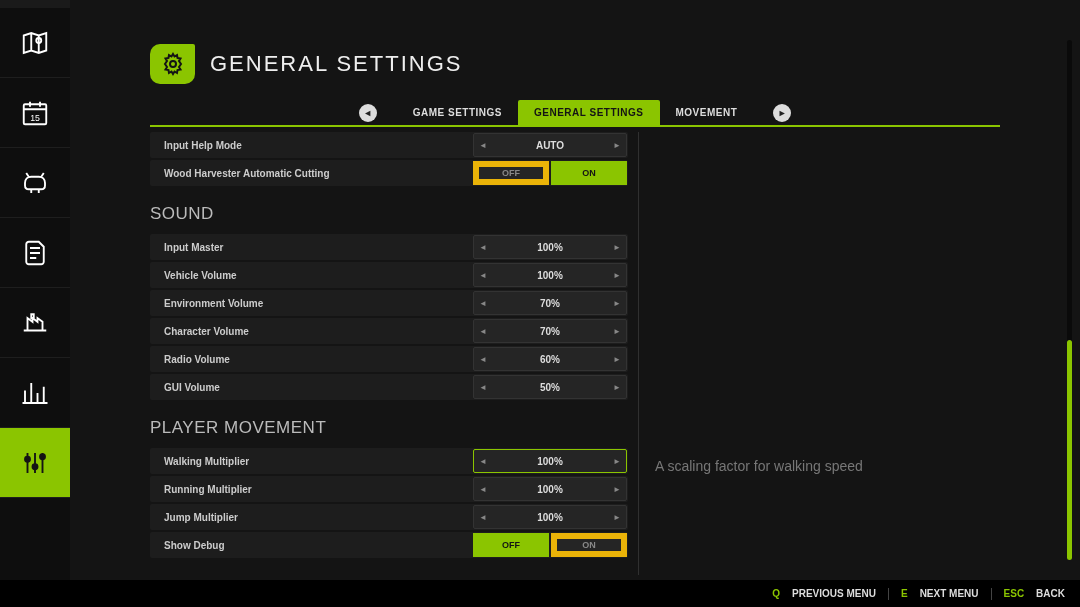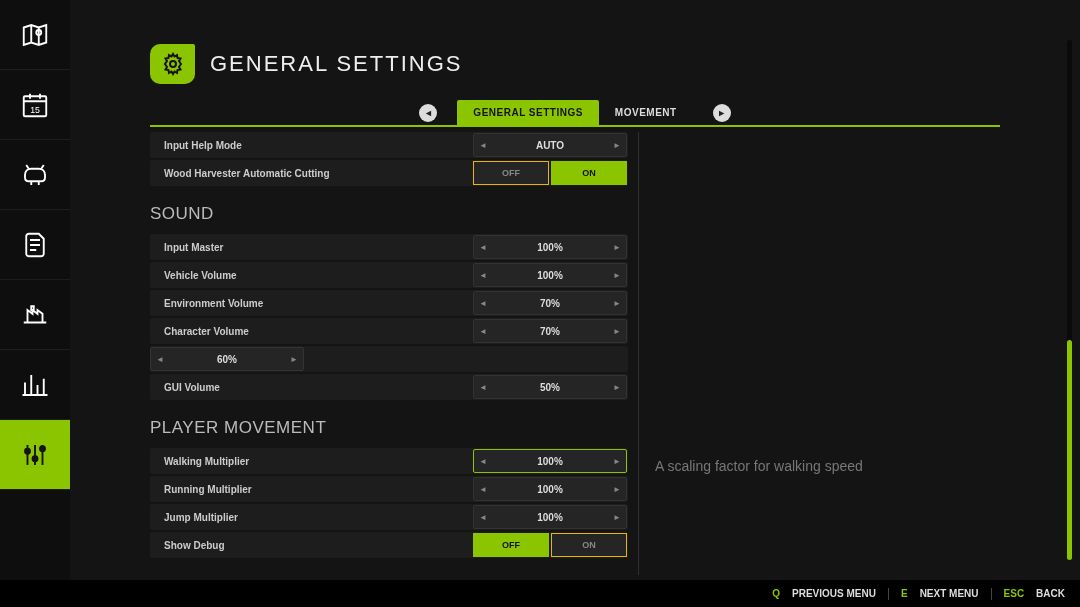--- a/index.html
+++ b/index.html
@@ -5,21 +5,21 @@
 * { margin: 0; padding: 0; box-sizing: border-box; }
 body {
   width: 1080px; height: 607px;
   background: #1a1a1a;
   font-family: Arial, sans-serif;
   color: #ddd;
   overflow: hidden;
   position: relative;
 }
 .sidebar {
-  position: absolute; left: 0; top: 0; width: 70px; height: 580px;
+  position: absolute; left: 0; top: 8px; width: 70px; height: 580px;
   background: #0e0e0e;
   display: flex; flex-direction: column;
 }
 .sidebar-item {
   width: 70px; height: 70px;
   display: flex; align-items: center; justify-content: center;
   border-bottom: 1px solid #1e1e1e;
   cursor: pointer;
 }
 .sidebar-item.active {
@@ -81,21 +81,21 @@
 .stepper, .toggle {
   width: 154px; height: 24px; display: flex; align-items: center;
   background: #252525; border: 1px solid #333; border-radius: 2px; margin-right: 1px;
 }
 .stepper.highlight { border-color: #8bc500; }
 .stepper .arr { width: 18px; text-align: center; font-size: 8px; color: #888; cursor: pointer; }
 .stepper .val { flex: 1; text-align: center; font-size: 10px; font-weight: 600; color: #ddd; }
 .toggle { padding: 0; border: none; gap: 2px; background: transparent; }
 .toggle .opt {
   flex: 1; height: 100%; display: flex; align-items: center; justify-content: center;
-  font-size: 9px; font-weight: 600; background: #252525; border: 1px solid #eab308; color: #888;
+  font-size: 9px; font-weight: 600; background: #252525; border: 6px solid #eab308; color: #888;
   cursor: pointer;
 }
 .toggle .opt.on { background: #8bc500; color: #141414; border-color: #8bc500; }
 .footer {
   position: absolute; left: 0; right: 0; bottom: 0; height: 27px;
   background: #000; display: flex; align-items: center; justify-content: flex-end;
   padding-right: 15px; gap: 8px;
 }
 .key { display: inline-block; font-size: 10px; font-weight: 700; color: #8bc500; margin-right: 4px; }
 .key-action { font-size: 10px; font-weight: 700; color: #ddd; }
@@ -163,20 +163,21 @@
         <svg viewBox="0 0 24 24">
           <circle cx="12" cy="12" r="3"></circle>
           <path d="M12 2l1.5 2.5L16 3l.5 3 3 .5-1.5 2.5L20 12l-2 3 1.5 2.5-3 .5-.5 3-2.5-1.5L12 22l-1.5-2.5L8 21l-.5-3-3-.5L6 15 4 12l2-3L4.5 6.5l3-.5L8 3l2.5 1.5z"></path>
         </svg>
       </div>
     <div class="page-title">GENERAL SETTINGS</div>
   </div>
 
   <div class="tabs-row">
     <div class="nav-arrow">◄</div>
+    <div class="tab">GAME SETTINGS</div>
     <div class="tab active">GENERAL SETTINGS</div>
     <div class="tab">MOVEMENT</div>
     <div class="nav-arrow">►</div>
   </div>
 
   <div class="content">
     <div class="left-col">
 
       <div class="row">
         <div class="label">Input Help Mode</div>
@@ -223,20 +224,21 @@
       </div>
       <div class="row">
         <div class="label">Character Volume</div>
         <div class="stepper">
             <div class="arr">◄</div>
             <div class="val">70%</div>
             <div class="arr">►</div>
           </div>
       </div>
       <div class="row">
+        <div class="label">Radio Volume</div>
         <div class="stepper">
             <div class="arr">◄</div>
             <div class="val">60%</div>
             <div class="arr">►</div>
           </div>
       </div>
       <div class="row">
         <div class="label">GUI Volume</div>
         <div class="stepper">
             <div class="arr">◄</div>

